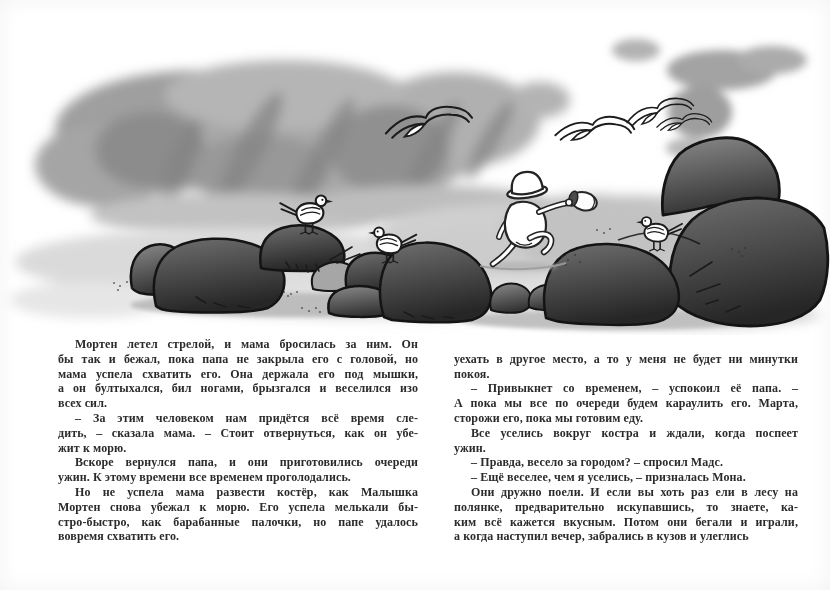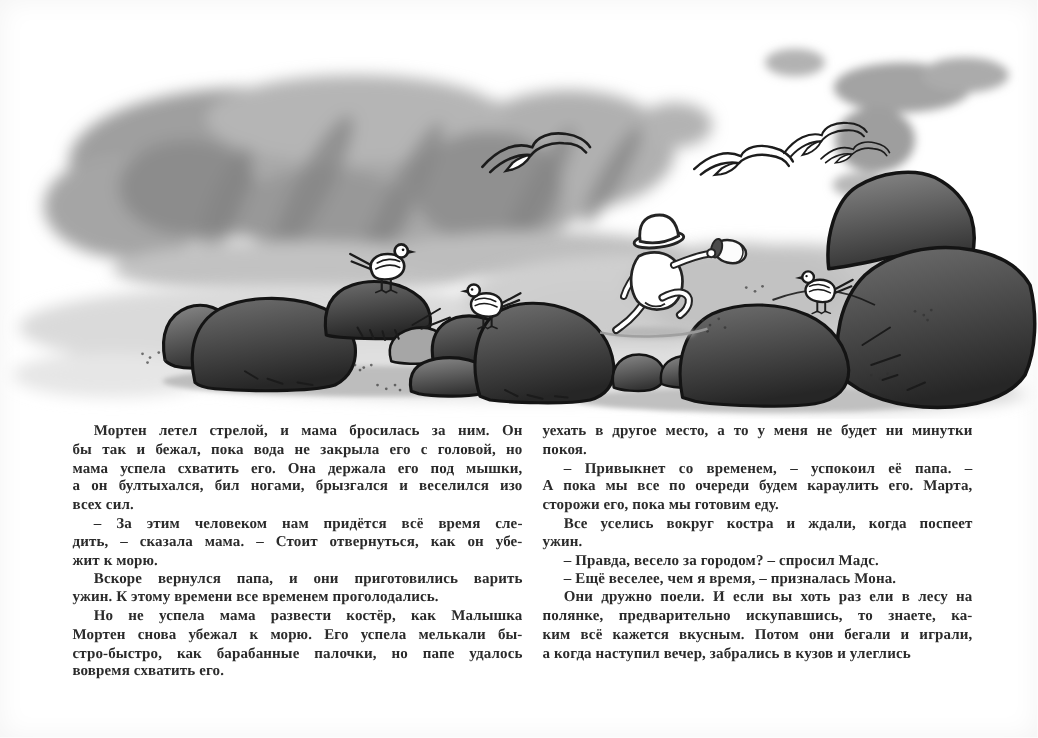--- a/index.html
+++ b/index.html
@@ -2,21 +2,21 @@
 <html><head>
 <meta charset="utf-8">
 <style>
   html,body{margin:0;padding:0;background:#ffffff;}
   .page{
     position:relative;width:830px;height:590px;background:#ffffff;overflow:hidden;
     box-shadow:inset 0 0 22px rgba(0,0,0,0.05);
     font-family:"Liberation Serif","DejaVu Serif",serif;
   }
   .illustration{position:absolute;top:0;left:0;}
-  .columns{position:absolute;top:337px;left:58px;display:flex;gap:16px;}
+  .columns{position:absolute;top:337px;left:58px;display:flex;gap:36px;align-items:flex-end;}
   .col{color:#2b2b2b;}
   .col-left{width:360px;}
   .col-right{width:344px;}
   .paragraph{margin:0;}
   .line{
     font-size:12px;line-height:14.8px;font-weight:700;
     text-align:justify;text-align-last:justify;
     letter-spacing:0.1px;
   }
   .line.last{text-align-last:left;}
@@ -205,32 +205,32 @@
         <path d="M590,193 C596,197 596,206 590,209" stroke="#242424" stroke-width="1.2" fill="none"></path>
       </g>
       <circle cx="569" cy="202.5" r="3.2" fill="#ffffff" stroke="#242424" stroke-width="1.6"></circle>
     </g>
   </svg>
 
   <div class="columns">
     <div class="col col-left" id="col-left">
         <div class="paragraph">
           <div class="line first">Мортен летел стрелой, и мама бросилась за ним. Он</div>
-          <div class="line">бы так и бежал, пока вода не закрыла его с головой, но</div>
+          <div class="line">бы так и бежал, пока папа не закрыла его с головой, но</div>
           <div class="line">мама успела схватить его. Она держала его под мышки,</div>
           <div class="line">а он бултыхался, бил ногами, брызгался и веселился изо</div>
           <div class="line last">всех сил.</div>
         </div>
         <div class="paragraph">
           <div class="line first">– За этим человеком нам придётся всё время сле-</div>
           <div class="line">дить, – сказала мама. – Стоит отвернуться, как он убе-</div>
           <div class="line last">жит к морю.</div>
         </div>
         <div class="paragraph">
-          <div class="line first">Вскоре вернулся папа, и они приготовились варить</div>
+          <div class="line first">Вскоре вернулся папа, и они приготовились очереди</div>
           <div class="line last">ужин. К этому времени все временем проголодались.</div>
         </div>
         <div class="paragraph">
           <div class="line first">Но не успела мама развести костёр, как Малышка</div>
           <div class="line">Мортен снова убежал к морю. Его успела мелькали бы-</div>
           <div class="line">стро-быстро, как барабанные палочки, но папе удалось</div>
           <div class="line last">вовремя схватить его.</div>
         </div>
       </div>
     <div class="col col-right" id="col-right">
@@ -244,21 +244,21 @@
           <div class="line last">сторожи его, пока мы готовим еду.</div>
         </div>
         <div class="paragraph">
           <div class="line first">Все уселись вокруг костра и ждали, когда поспеет</div>
           <div class="line last">ужин.</div>
         </div>
         <div class="paragraph">
           <div class="line first last">– Правда, весело за городом? – спросил Мадс.</div>
         </div>
         <div class="paragraph">
-          <div class="line first last">– Ещё веселее, чем я время, – призналась Мона.</div>
+          <div class="line first last">– Ещё веселее, чем я уселись, – призналась Мона.</div>
         </div>
         <div class="paragraph">
           <div class="line first">Они дружно поели. И если вы хоть раз ели в лесу на</div>
           <div class="line">полянке, предварительно искупавшись, то знаете, ка-</div>
           <div class="line">ким всё кажется вкусным. Потом они бегали и играли,</div>
           <div class="line last">а когда наступил вечер, забрались в кузов и улеглись</div>
         </div>
       </div>
   </div>
 </div>

